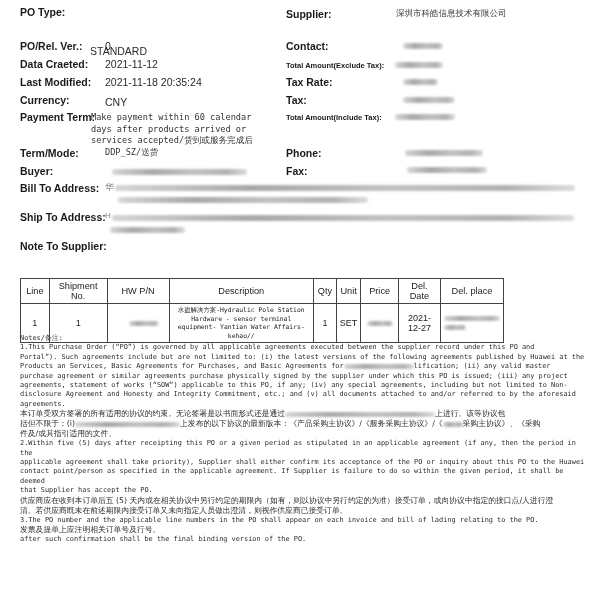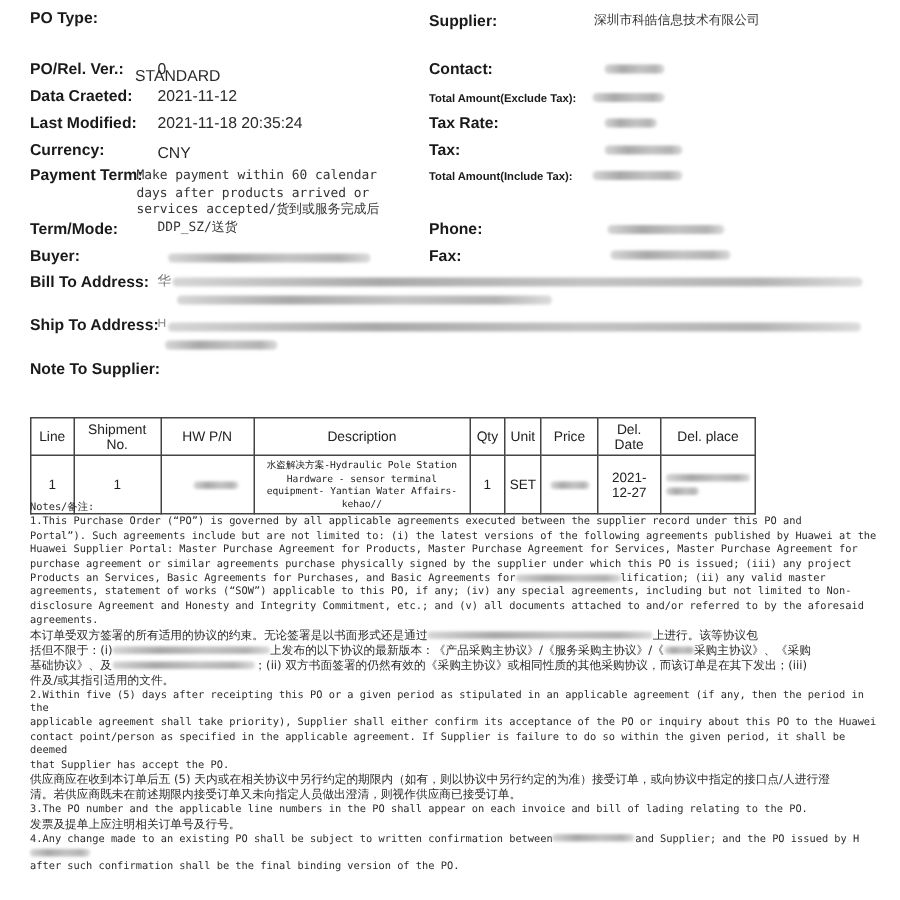--- a/index.html
+++ b/index.html
@@ -126,34 +126,31 @@
         <span class="blur inline" style="width:22px;display:block;"></span>
       </td>
     </tr>
   </tbody>
 </table>
 
 <div class="notes">
   <p>Notes/备注:</p>
   <p><span>1.This Purchase Order (“PO”) is governed by all applicable agreements executed between the supplier record under this PO and</span></p>
   <p>Portal”). Such agreements include but are not limited to: (i) the latest versions of the following agreements published by Huawei at the</p>
-  <p>Huawei Supplier Portal: Master Purchase Agreement for Products, Master Purchase Agreement for Services, Master Purchase Agreement for</p>
+  <p><span>Products an Services, Basic Agreements for Purchases, and Basic Agreements for</span><span class="blur inline" style="width:70px;"></span><span>lification; (ii) any valid master</span></p>
   <p>purchase agreement or similar agreements purchase physically signed by the supplier under which this PO is issued; (iii) any project</p>
-  <p><span>Products an Services, Basic Agreements for Purchases, and Basic Agreements for</span><span class="blur inline" style="width:70px;"></span><span>lification; (ii) any valid master</span></p>
   <p>agreements, statement of works (“SOW”) applicable to this PO, if any; (iv) any special agreements, including but not limited to Non-</p>
   <p>disclosure Agreement and Honesty and Integrity Commitment, etc.; and (v) all documents attached to and/or referred to by the aforesaid</p>
   <p>agreements.</p>
   <p class="cn"><span>本订单受双方签署的所有适用的协议的约束。无论签署是以书面形式还是通过</span><span class="blur inline" style="width:150px;"></span><span>上进行。该等协议包</span></p>
   <p class="cn"><span>括但不限于：(i)</span><span class="blur inline" style="width:105px;"></span><span>上发布的以下协议的最新版本：《产品采购主协议》/《服务采购主协议》/《</span><span class="blur inline" style="width:20px;"></span><span>采购主协议》、《采购</span></p>
-  <p class="cn"><span>基础协议》、及</span><span class="blur inline" style="width:95px;"></span><span>；(ii) 双方书面签署的仍然有效的《采购主协议》或相同性质的其他采购协议，而该订单是在其下发出；(iii)</span></p>
   <p class="cn">件及/或其指引适用的文件。</p>
   <p>2.Within five (5) days after receipting this PO or a given period as stipulated in an applicable agreement (if any, then the period in the</p>
   <p>applicable agreement shall take priority), Supplier shall either confirm its acceptance of the PO or inquiry about this PO to the Huawei</p>
   <p>contact point/person as specified in the applicable agreement. If Supplier is failure to do so within the given period, it shall be deemed</p>
   <p>that Supplier has accept the PO.</p>
   <p class="cn">供应商应在收到本订单后五 (5) 天内或在相关协议中另行约定的期限内（如有，则以协议中另行约定的为准）接受订单，或向协议中指定的接口点/人进行澄</p>
   <p class="cn">清。若供应商既未在前述期限内接受订单又未向指定人员做出澄清，则视作供应商已接受订单。</p>
   <p>3.The PO number and the applicable line numbers in the PO shall appear on each invoice and bill of lading relating to the PO.</p>
   <p class="cn">发票及提单上应注明相关订单号及行号。</p>
-  <p><span>4.Any change made to an existing PO shall be subject to written confirmation between</span><span class="blur inline" style="width:55px;"></span><span>and Supplier; and the PO issued by H</span><span class="blur inline" style="width:40px;"></span></p>
   <p>after such confirmation shall be the final binding version of the PO.</p>
 
 </div>
 
 </body></html>

